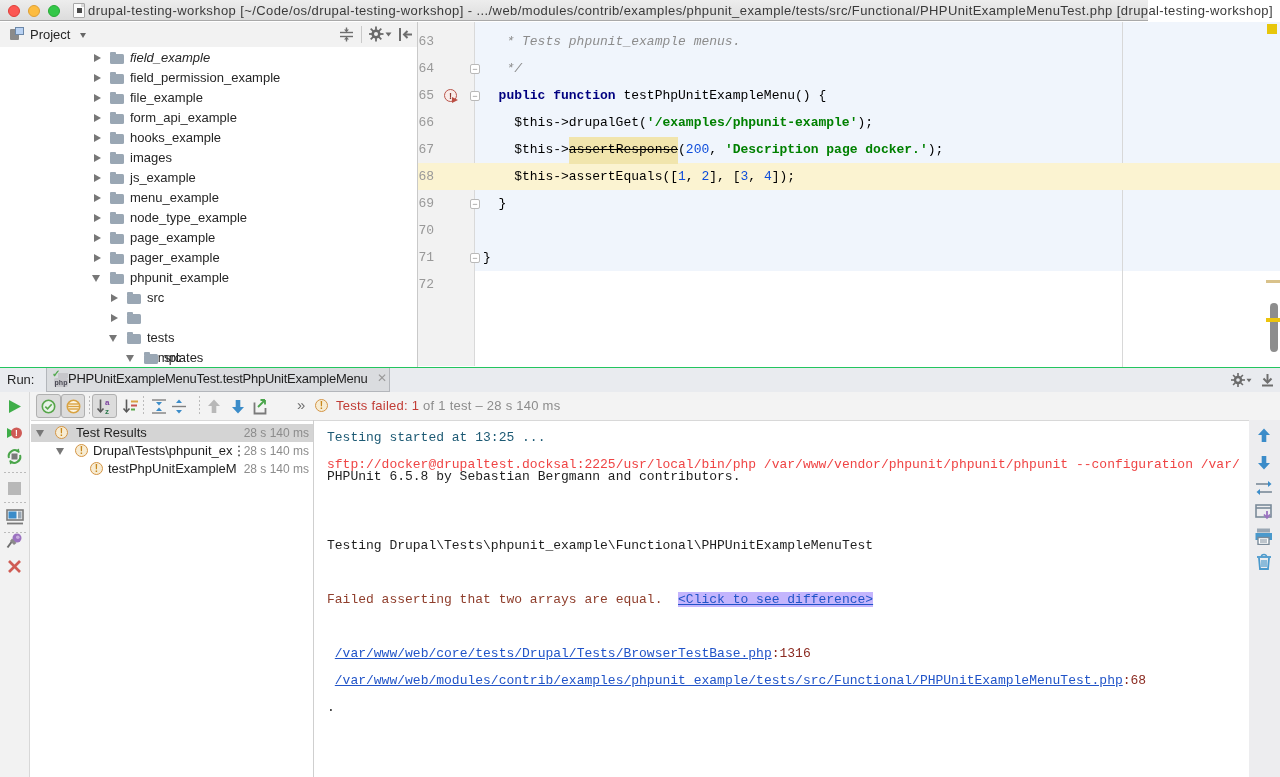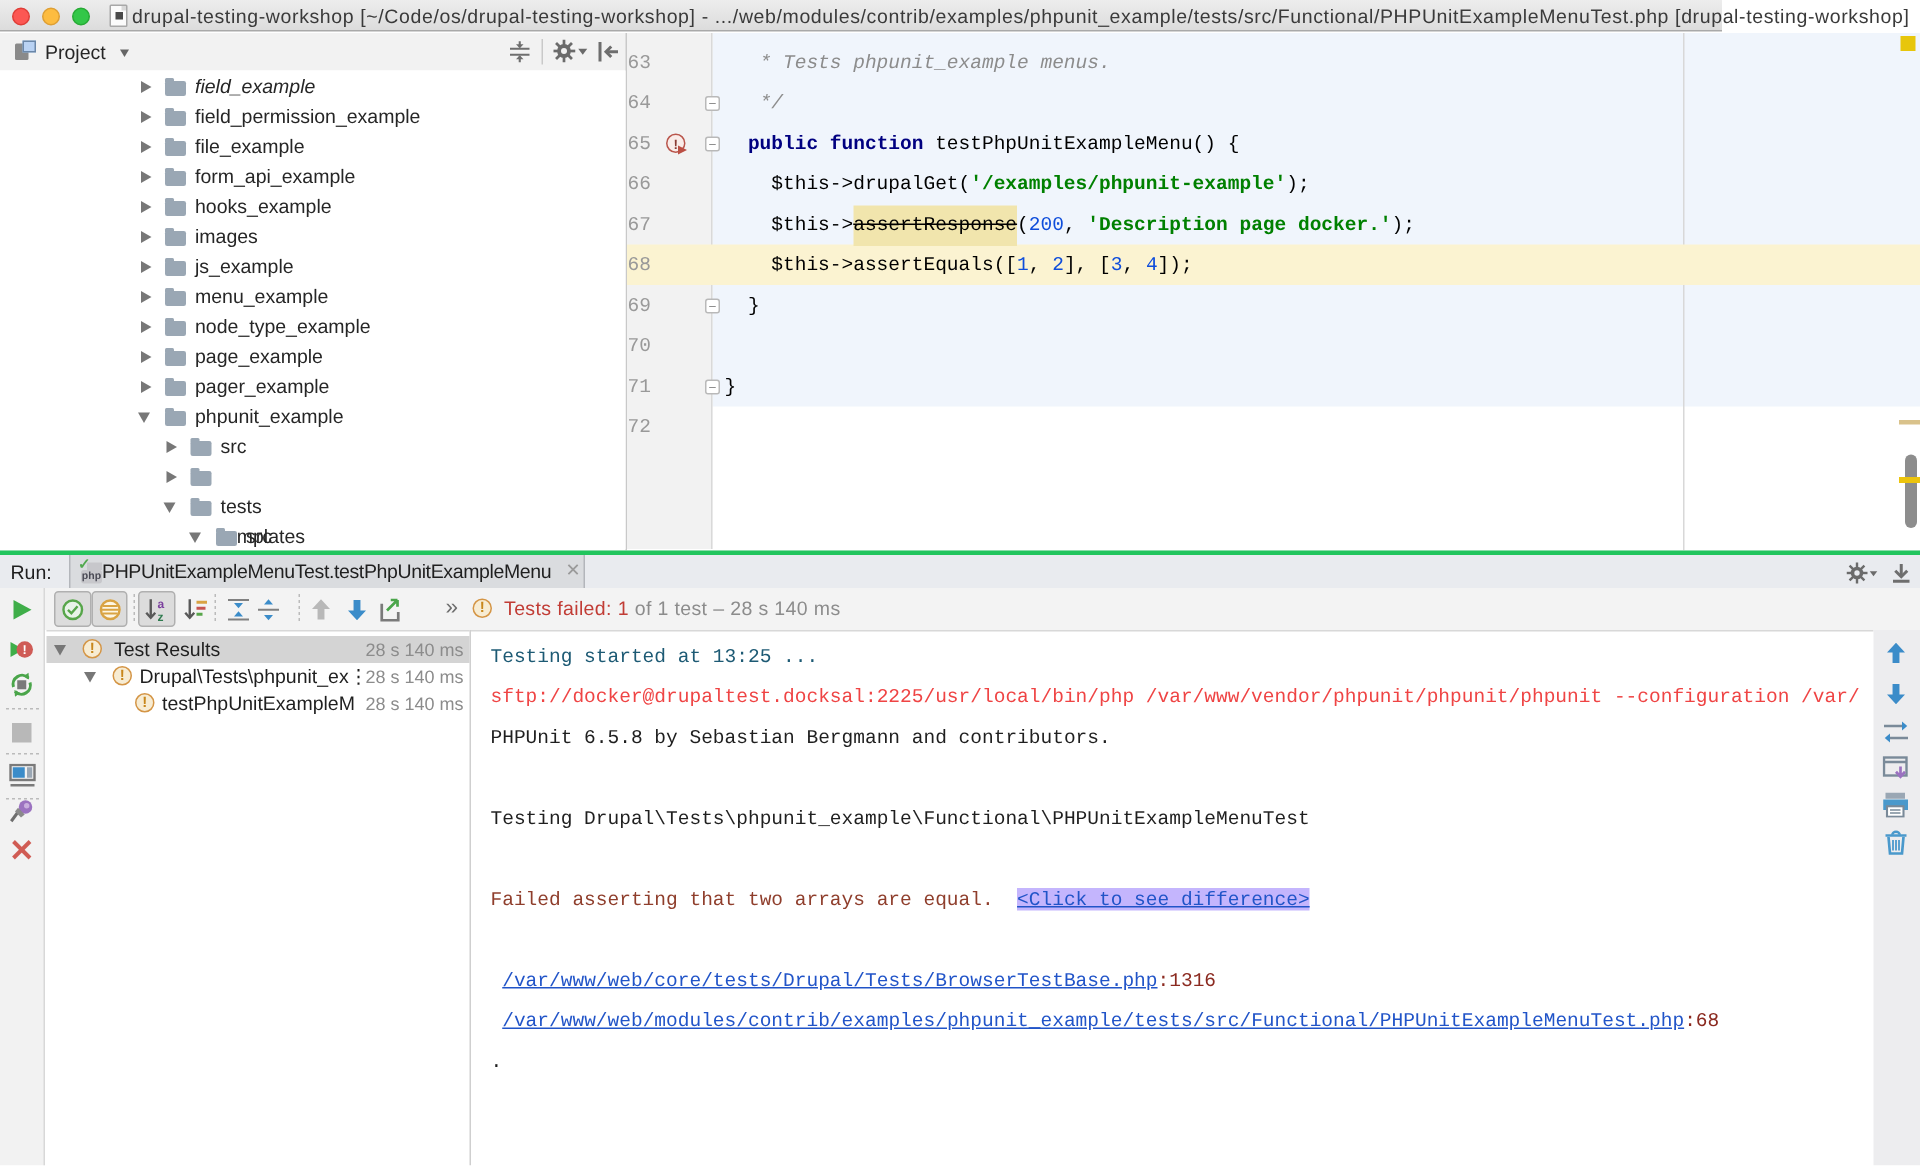--- a/index.html
+++ b/index.html
@@ -32,21 +32,21 @@
   .kw { color:#000080; font-weight:bold; }
   .str { color:#008000; font-weight:bold; }
   .num { color:#0e4ddb; }
   .cmt { color:#8c8c8c; font-style:italic; }
   .depr { background:#f1e5ad; text-decoration:line-through; padding:5px 0 7px; }
   #margin-line { position:absolute; left:704px; top:0; width:1px; height:345px; background:#d8d8d8; }
   #ed-lines { position:absolute; left:0; top:0; width:862px; height:345px; z-index:3; }
   .foldbox { position:absolute; left:52px; width:10px; height:10px; background:#fff; border:1px solid #b9b9b9; border-radius:2px; color:#8a8a8a; font-size:9px; line-height:8px; text-align:center; }
 
   
-  #run-strip { left:0; top:367px; width:1280px; height:25px; background:#e9ebef; border-top:3px solid #22c55e; }
+  #run-strip { left:0; top:367px; width:1280px; height:25px; background:#e9ebef; border-top:1px solid #22c55e; }
   #run-tab { position:absolute; left:46px; top:0px; width:344px; height:24px; background:#dadcdf; border:1px solid #b3b6bb; border-top:none; }
   #run-toolbar { left:0; top:392px; width:1280px; height:28px; background:#f3f3f3; }
   #left-strip { left:0; top:392px; width:30px; height:385px; background:#f2f2f2; border-right:1px solid #d8d8d8; }
   #tree-panel { left:31px; top:420px; width:282px; height:357px; background:#fff; border-top:1px solid #d8d8d8; }
   #tree-border { left:313px; top:420px; width:1px; height:357px; background:#cfcfcf; }
   #console { left:314px; top:420px; width:935px; height:357px; background:#fff; overflow:hidden; border-top:1px solid #d8d8d8; }
   #console-right { left:1249px; top:420px; width:31px; height:357px; background:#ededef; }
   .con-line { position:absolute; left:13px; white-space:pre; font-family:"Liberation Mono", monospace; font-size:13px; }
   .warnball { display:inline-block; width:13px; height:13px; border-radius:50%; border:1.5px solid #d49545; background:#f7ecd3; color:#c8871c; font-weight:bold; font-size:10px; line-height:12px; text-align:center; vertical-align:-2px; }
   .time { position:absolute; right:4px; color:#8c8c8c; }
@@ -404,21 +404,21 @@
     <span class="warnball" style="position:absolute; left:59px; top:2px;">!</span>
     <span style="position:absolute; left:77px; top:1px; width:137px; overflow:hidden; white-space:nowrap;">testPhpUnitExampleM</span>
     <span class="time" style="top:2px; font-size:12px;">28 s 140 ms</span>
   </div>
 </div>
 <div class="abs" id="tree-border"></div>
 
 <div class="abs" id="console">
   <div class="con-line" style="top:9px;  color:#1d5a74;">Testing started at 13:25 ...</div>
   <div class="con-line" style="top:36px; color:#ef4444;">sftp://docker@drupaltest.docksal:2225/usr/local/bin/php /var/www/vendor/phpunit/phpunit/phpunit --configuration /var/</div>
-  <div class="con-line" style="top:63px; color:#1f1f1f;">PHPUnit 6.5.8 by Sebastian Bergmann and contributors.</div>
+  <div class="con-line" style="top:48px; color:#1f1f1f;">PHPUnit 6.5.8 by Sebastian Bergmann and contributors.</div>
   <div class="con-line" style="top:117px; color:#1f1f1f;">Testing Drupal\Tests\phpunit_example\Functional\PHPUnitExampleMenuTest</div>
   <div class="con-line" style="top:171px;"><span style="color:#8f3e2c;">Failed asserting that two arrays are equal.  </span><span style="color:#2154c8; text-decoration:underline; background:#c4b5fd;">&lt;Click to see difference&gt;</span></div>
   <div class="con-line" style="top:225px;"> <span style="color:#2154c8; text-decoration:underline;">/var/www/web/core/tests/Drupal/Tests/BrowserTestBase.php</span><span style="color:#8b2a20;">:1316</span></div>
   <div class="con-line" style="top:252px;"> <span style="color:#2154c8; text-decoration:underline;">/var/www/web/modules/contrib/examples/phpunit_example/tests/src/Functional/PHPUnitExampleMenuTest.php</span><span style="color:#8b2a20;">:68</span></div>
   <div class="con-line" style="top:279px; color:#1f1f1f;">.</div>
 </div>
 <div class="abs" id="console-right">
   <svg class="abs" style="left:8px; top:8px;" width="14" height="15" viewBox="0 0 14 15">
     <path d="M7 0.5 L13 7 H9.3 V14 H4.7 V7 H1 z" fill="#3b8cc9"></path>
   </svg>

